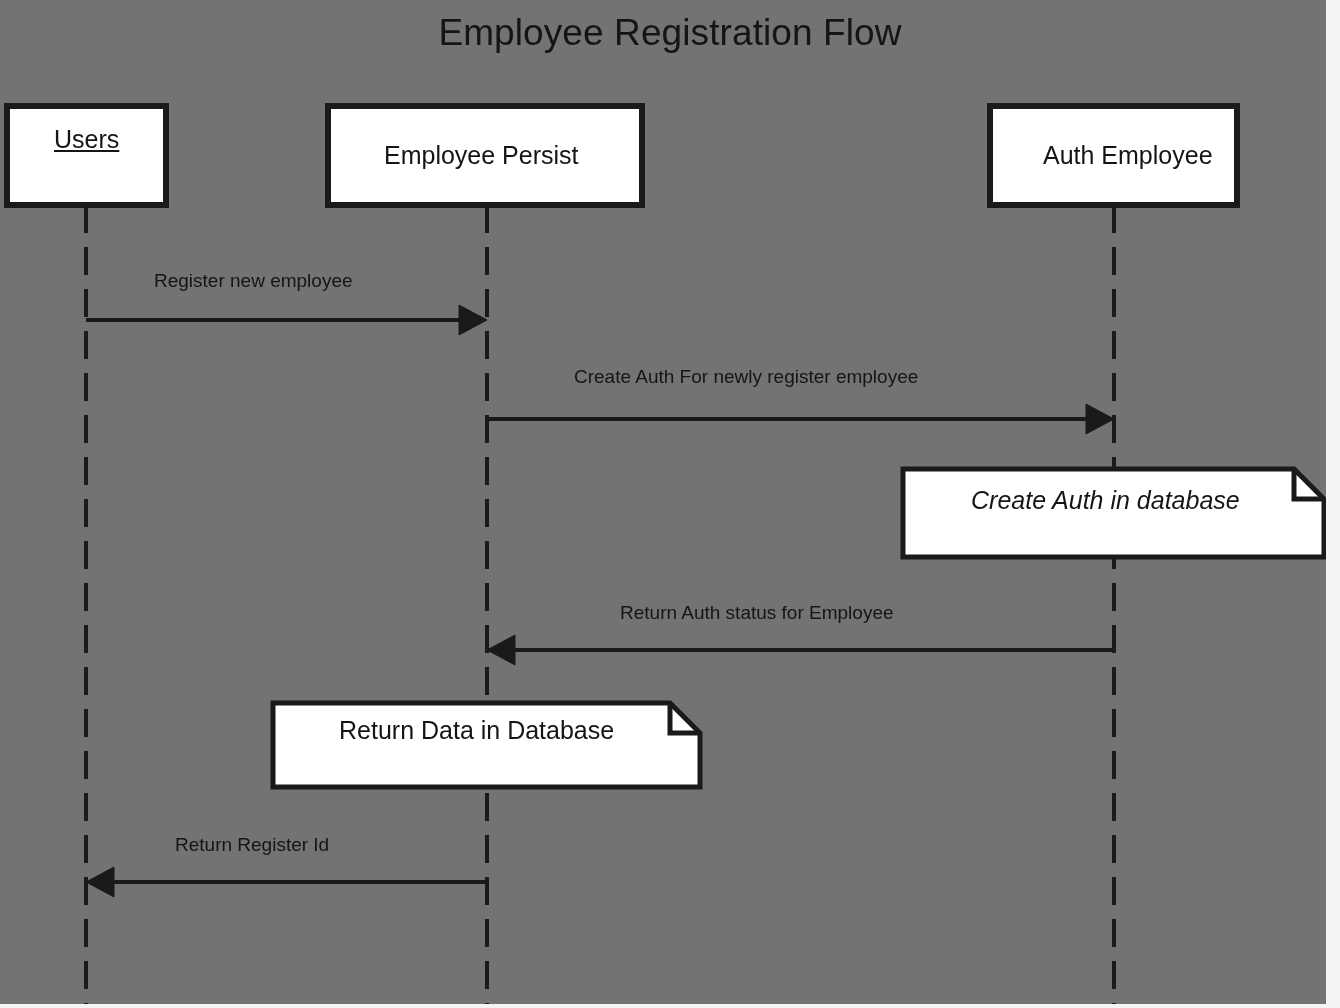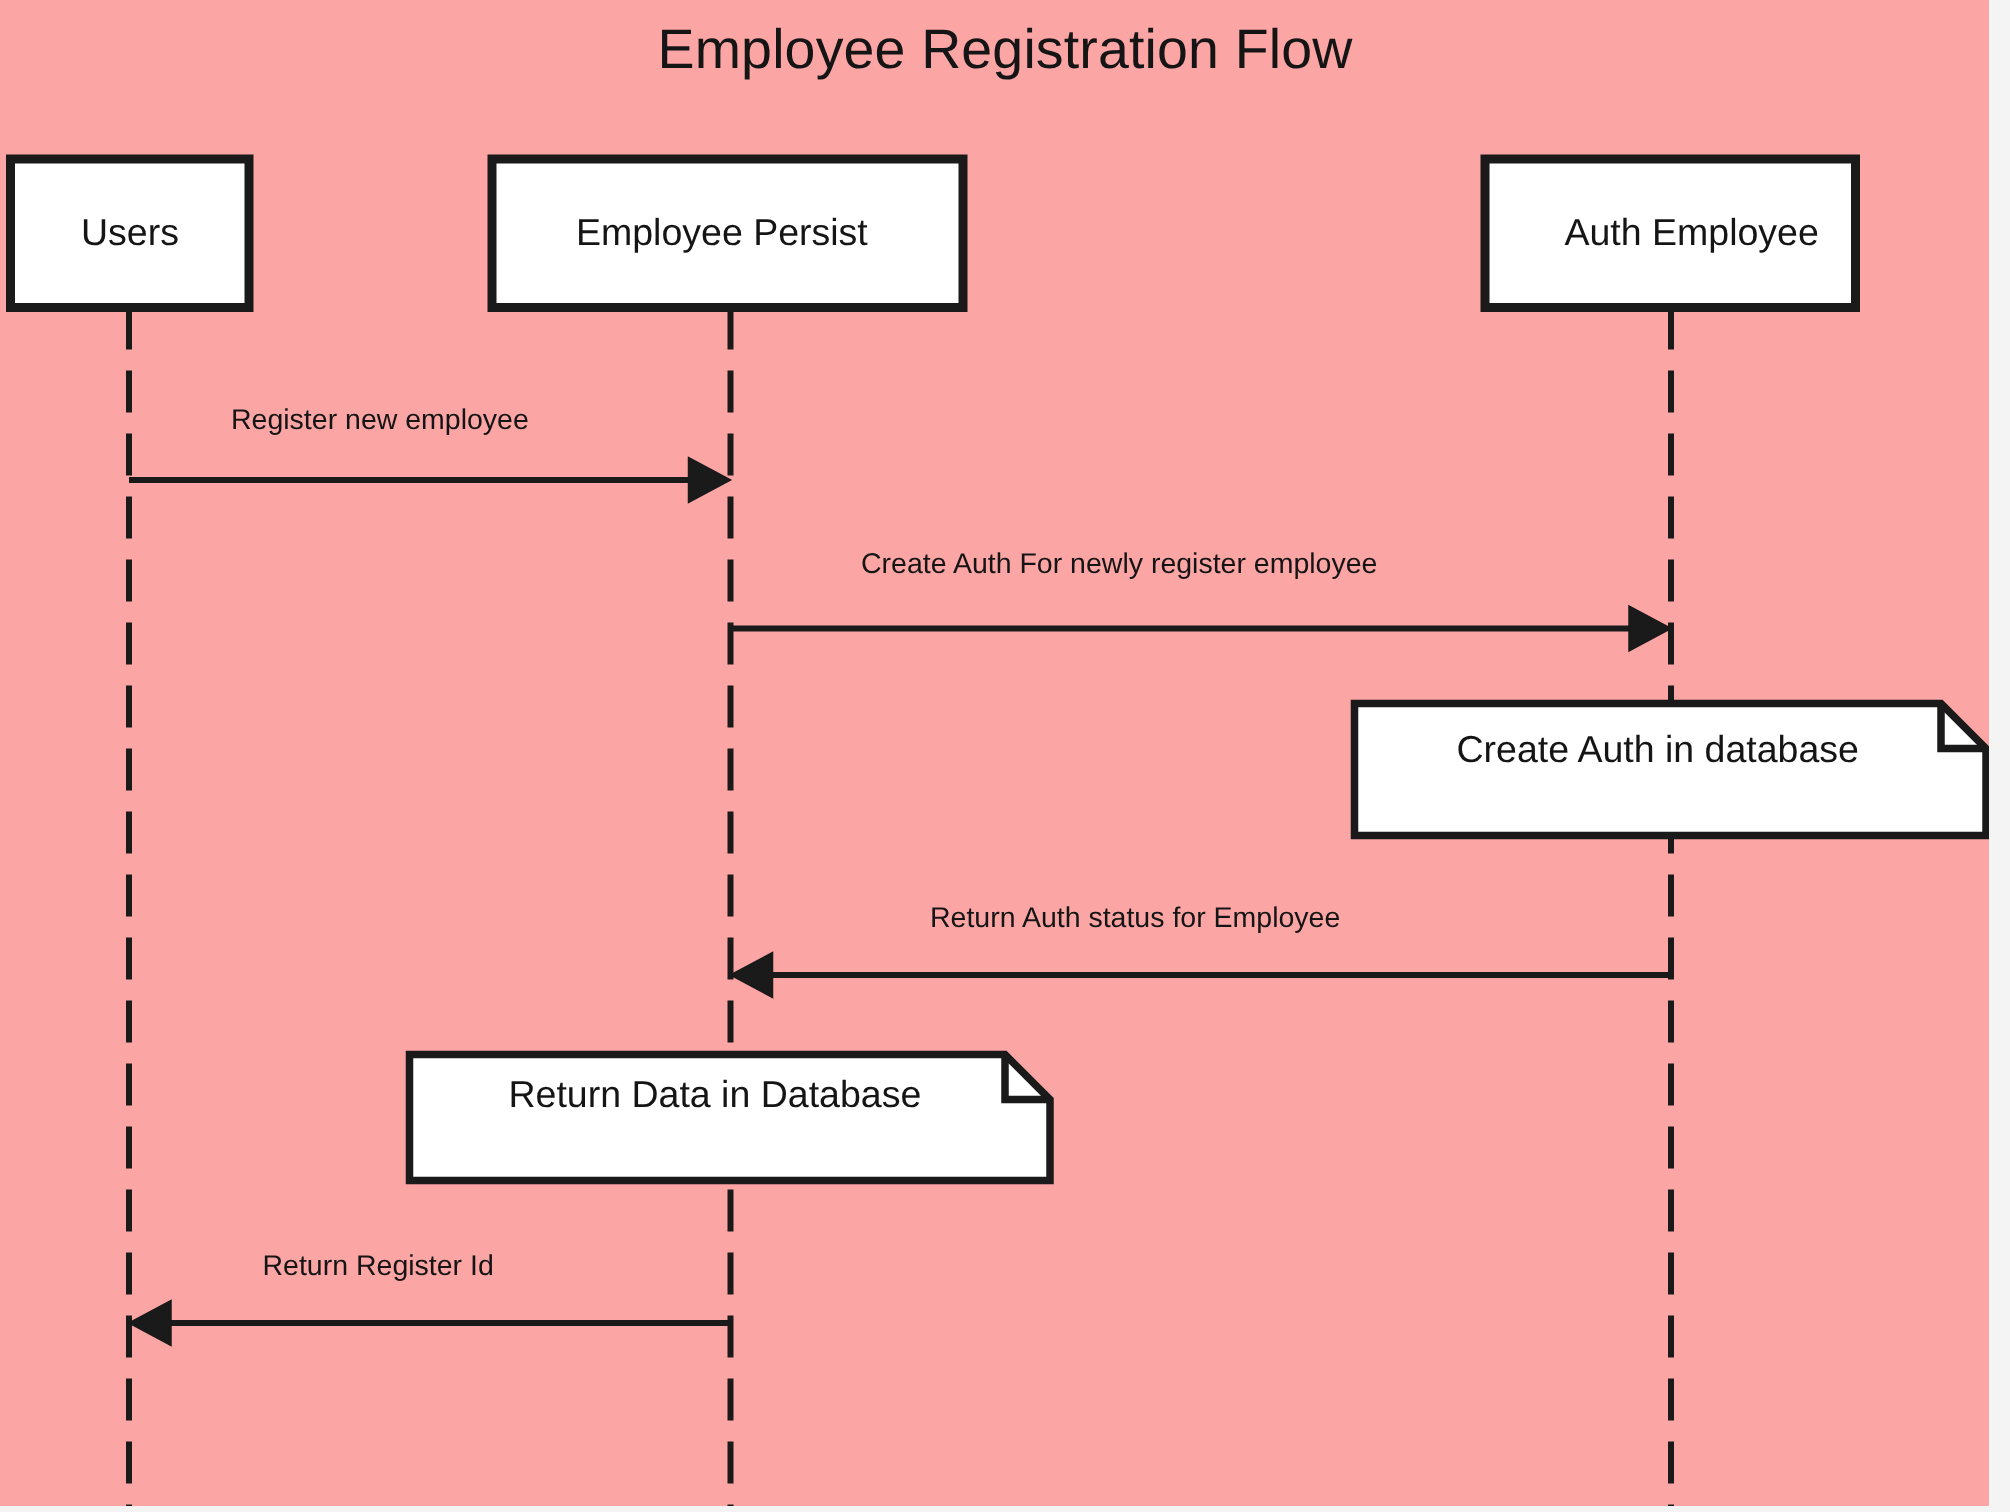--- a/index.html
+++ b/index.html
@@ -9,21 +9,21 @@
     background: #ffffff;
   }
   body {
     font-family: "Liberation Sans", sans-serif;
     color: #1a1a1a;
   }
   #canvas {
     position: relative;
     width: 1340px;
     height: 1008px;
-    background: #fca5a5;
+    background: #737373;
     overflow: hidden;
   }
   #right-edge-strip {
     position: absolute;
     top: 0;
     right: 0;
     width: 14px;
     height: 1008px;
     background: #f4f4f5;
   }
@@ -98,27 +98,27 @@
       <line x1="1114" y1="650" x2="515" y2="650" stroke="#1a1a1a" stroke-width="4"></line>
       <polygon points="487,650 515,635 515,665" fill="#1a1a1a" stroke="#1a1a1a" stroke-width="1"></polygon>
       <line x1="487" y1="882" x2="114" y2="882" stroke="#1a1a1a" stroke-width="4"></line>
       <polygon points="86,882 114,867 114,897" fill="#1a1a1a" stroke="#1a1a1a" stroke-width="1"></polygon>
       <polygon points="903,469 1294,469 1324,499 1324,557 903,557" fill="#ffffff" stroke="#1a1a1a" stroke-width="5" stroke-linejoin="miter"></polygon>
       <polyline points="1294,469 1294,499 1324,499" fill="none" stroke="#1a1a1a" stroke-width="5"></polyline>
       <polygon points="273,703 670,703 700,733 700,787 273,787" fill="#ffffff" stroke="#1a1a1a" stroke-width="5" stroke-linejoin="miter"></polygon>
       <polyline points="670,703 670,733 700,733" fill="none" stroke="#1a1a1a" stroke-width="5"></polyline>
     </svg>
 
-  <div class="participant-label" id="plabel-0" style="left: 54px; top: 143px; visibility: visible;">Users</div>
+  <div class="participant-label" id="plabel-0" style="left: 54px; top: 127px; visibility: visible; text-decoration: underline;">Users</div>
   <div class="participant-label" id="plabel-1" style="left: 384px; top: 143px; visibility: visible;">Employee Persist</div>
   <div class="participant-label" id="plabel-2" style="left: 1043px; top: 143px; visibility: visible;">Auth Employee</div>
 
   <div class="msg-label" id="mlabel-0" style="left: 154px; top: 271px; visibility: visible;">Register new employee</div>
   <div class="msg-label" id="mlabel-1" style="left: 574px; top: 367px; visibility: visible;">Create Auth For newly register employee</div>
   <div class="msg-label" id="mlabel-2" style="left: 620px; top: 603px; visibility: visible;">Return Auth status for Employee</div>
   <div class="msg-label" id="mlabel-3" style="left: 175px; top: 835px; visibility: visible;">Return Register Id</div>
 
-  <div class="note-label" id="nlabel-0" style="left: 971px; top: 488px; visibility: visible;">Create Auth in database</div>
+  <div class="note-label" id="nlabel-0" style="left: 971px; top: 488px; visibility: visible; font-style: italic;">Create Auth in database</div>
   <div class="note-label" id="nlabel-1" style="left: 339px; top: 718px; visibility: visible;">Return Data in Database</div>
 
   <div id="right-edge-strip"></div>
   <div id="bottom-edge-strip"></div>
 </div>
 
 </body></html>

